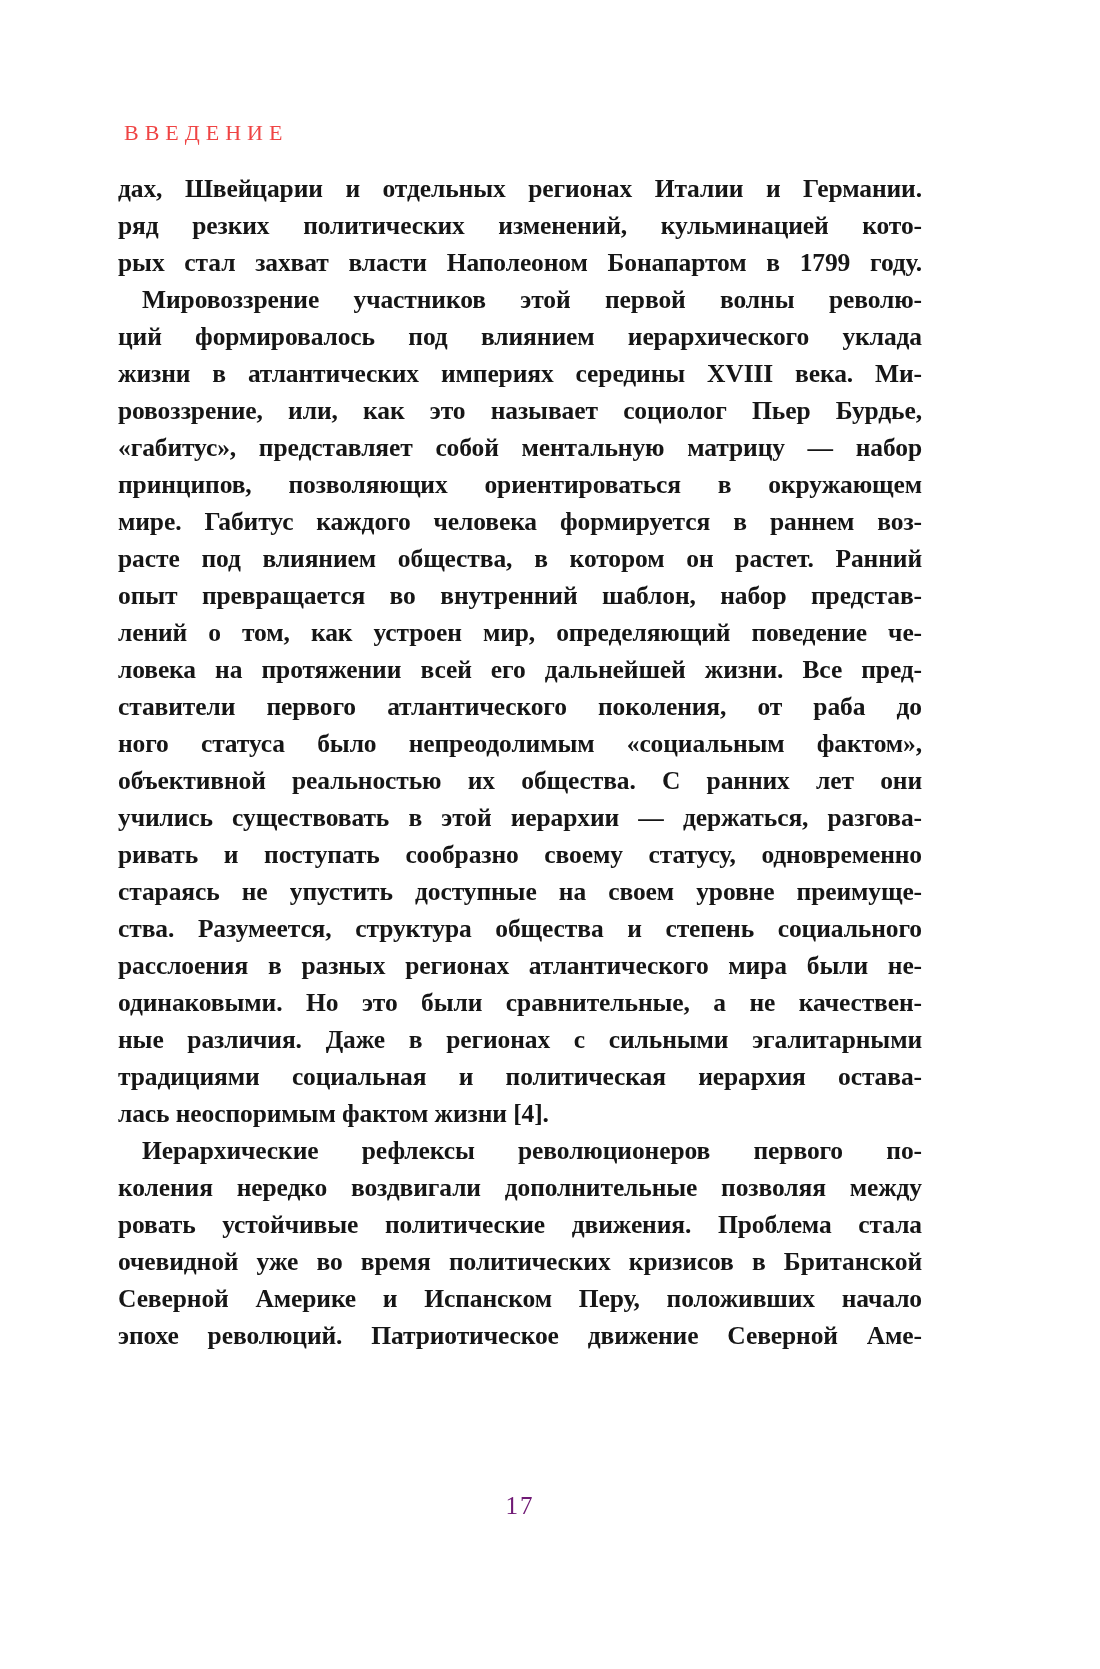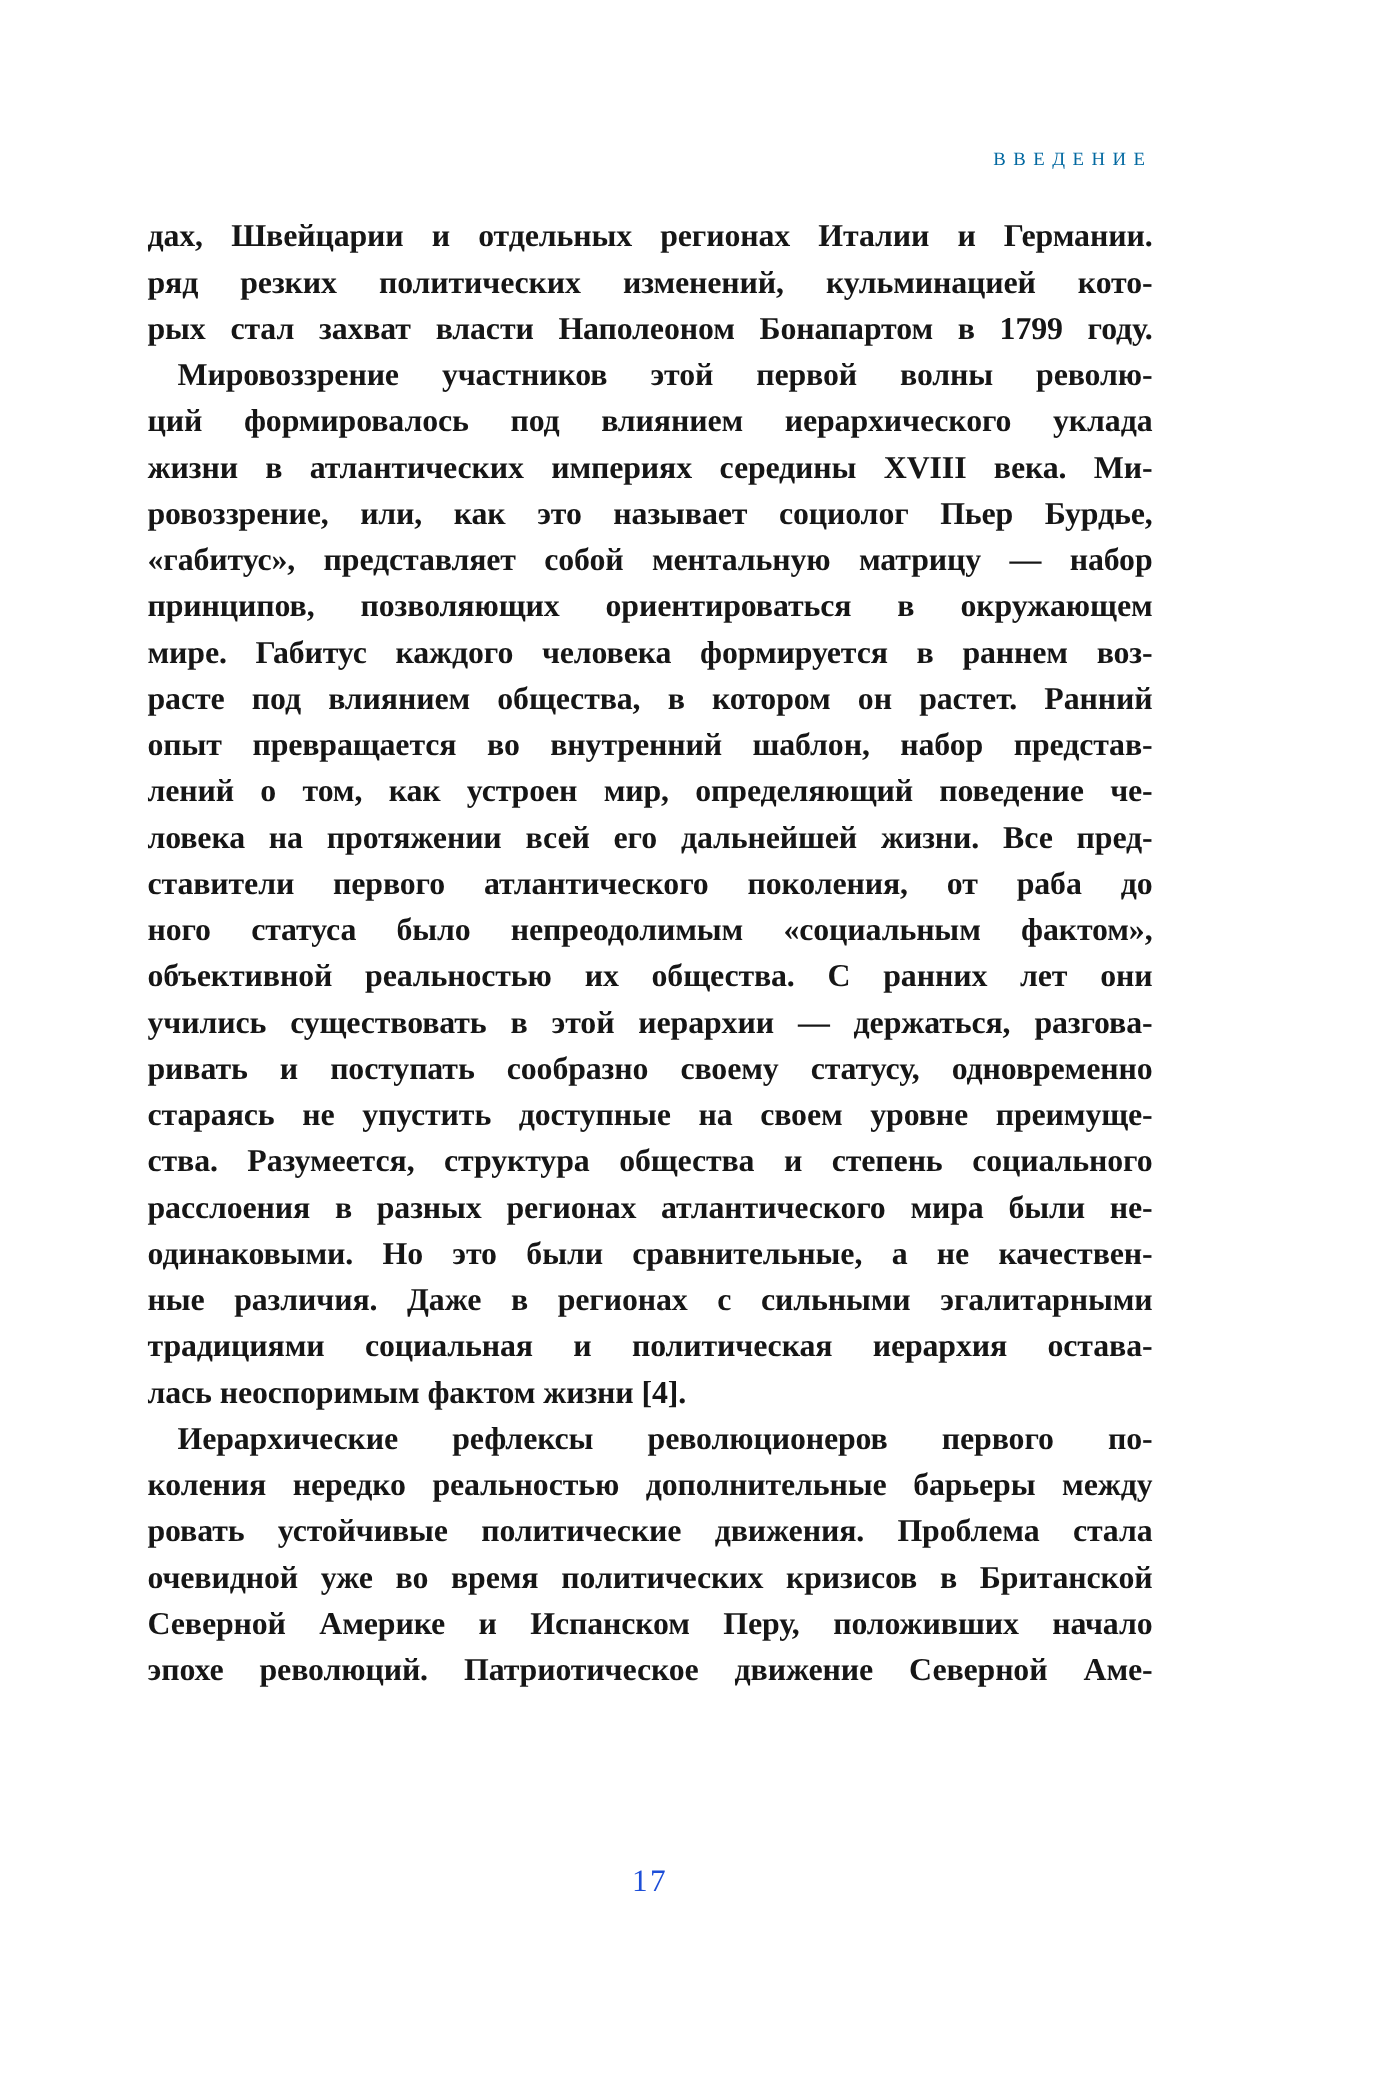--- a/index.html
+++ b/index.html
@@ -10,25 +10,25 @@
     background: #ffffff;
     font-family: "Liberation Serif", serif;
     color: #161616;
     overflow: hidden;
   }
   .chapter-header {
     position: absolute;
     top: 120px;
     left: 118px;
     width: 804px;
-    text-align: right;
-    font-size: 15px;
+    text-align: left;
+    font-size: 22px;
     font-weight: 400;
     letter-spacing: 6px;
-    color: #0369a1;
+    color: #ef4444;
     text-indent: 6px; 
   }
   .text-block {
     position: absolute;
     top: 170px;
     left: 118px;
     width: 804px;
   }
   .line {
     font-size: 25.5px;
@@ -43,21 +43,21 @@
   .line.indent { text-indent: 24px; }
   .line.end { text-align-last: left; }
   .page-number {
     position: absolute;
     top: 1492px;
     left: 118px;
     width: 804px;
     text-align: center;
     font-size: 25px;
     letter-spacing: 2px;
-    color: #1d4ed8;
+    color: #701a75;
   }
 </style>
 </head>
 <body>
 
 <div class="page">
   <div class="chapter-header">ВВЕДЕНИЕ</div>
 
   <div class="text-block">
       <div class="line">дах, Швейцарии и отдельных регионах Италии и Германии.</div>
@@ -80,21 +80,21 @@
       <div class="line">учились существовать в этой иерархии — держаться, разгова-</div>
       <div class="line">ривать и поступать сообразно своему статусу, одновременно</div>
       <div class="line">стараясь не упустить доступные на своем уровне преимуще-</div>
       <div class="line">ства. Разумеется, структура общества и степень социального</div>
       <div class="line">расслоения в разных регионах атлантического мира были не-</div>
       <div class="line">одинаковыми. Но это были сравнительные, а не качествен-</div>
       <div class="line">ные различия. Даже в регионах с сильными эгалитарными</div>
       <div class="line">традициями социальная и политическая иерархия остава-</div>
       <div class="line end">лась неоспоримым фактом жизни [4].</div>
       <div class="line indent">Иерархические рефлексы революционеров первого по-</div>
-      <div class="line">коления нередко реальностью дополнительные барьеры между</div>
+      <div class="line">коления нередко воздвигали дополнительные позволяя между</div>
       <div class="line">ровать устойчивые политические движения. Проблема стала</div>
       <div class="line">очевидной уже во время политических кризисов в Британской</div>
       <div class="line">Северной Америке и Испанском Перу, положивших начало</div>
       <div class="line">эпохе революций. Патриотическое движение Северной Аме-</div>
     </div>
 
   <div class="page-number">17</div>
 </div>
 
 </body></html>

